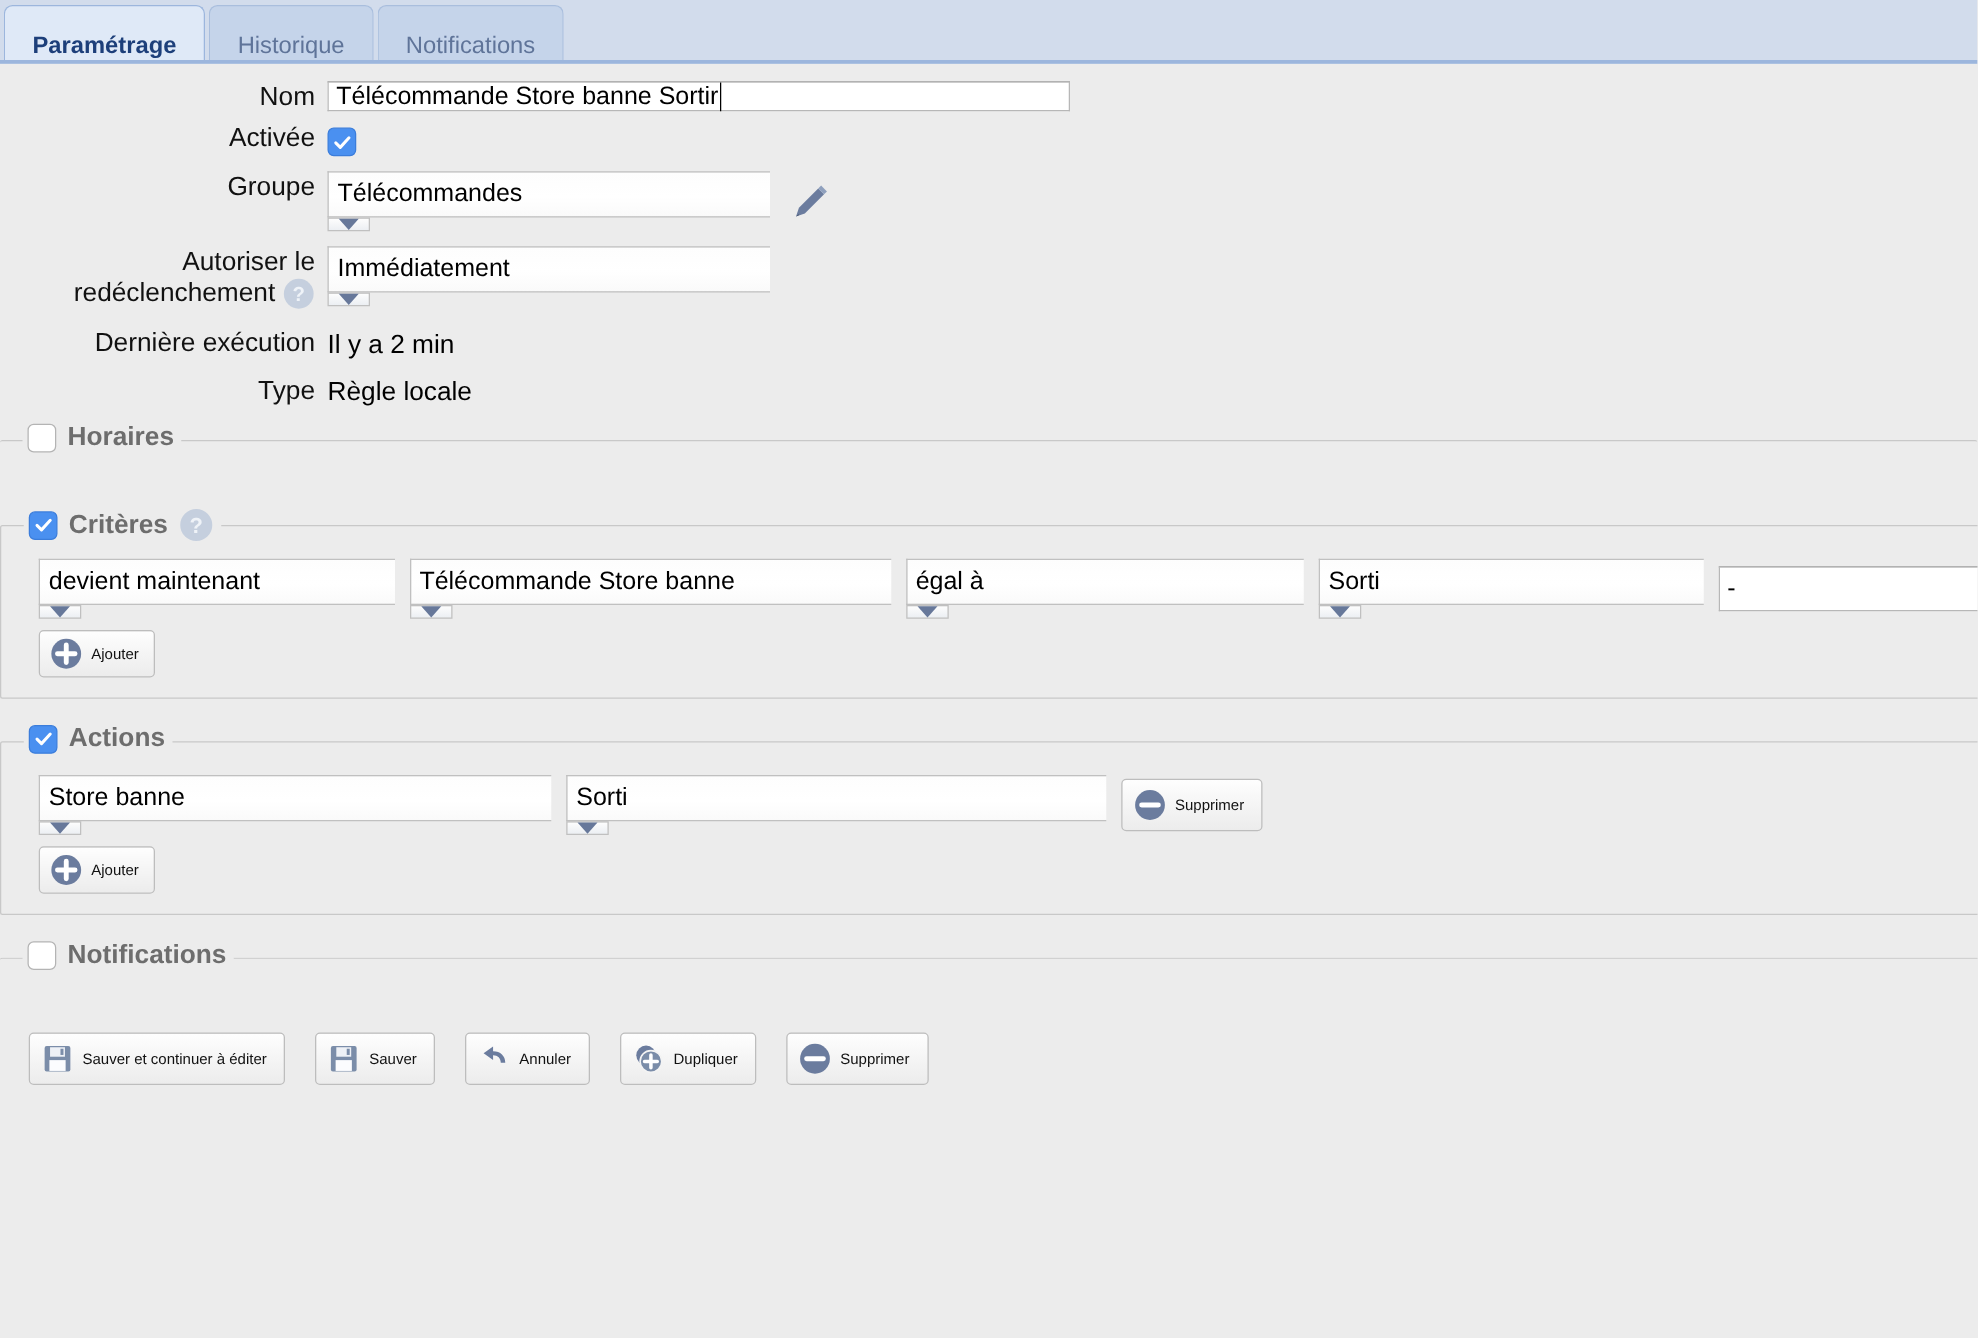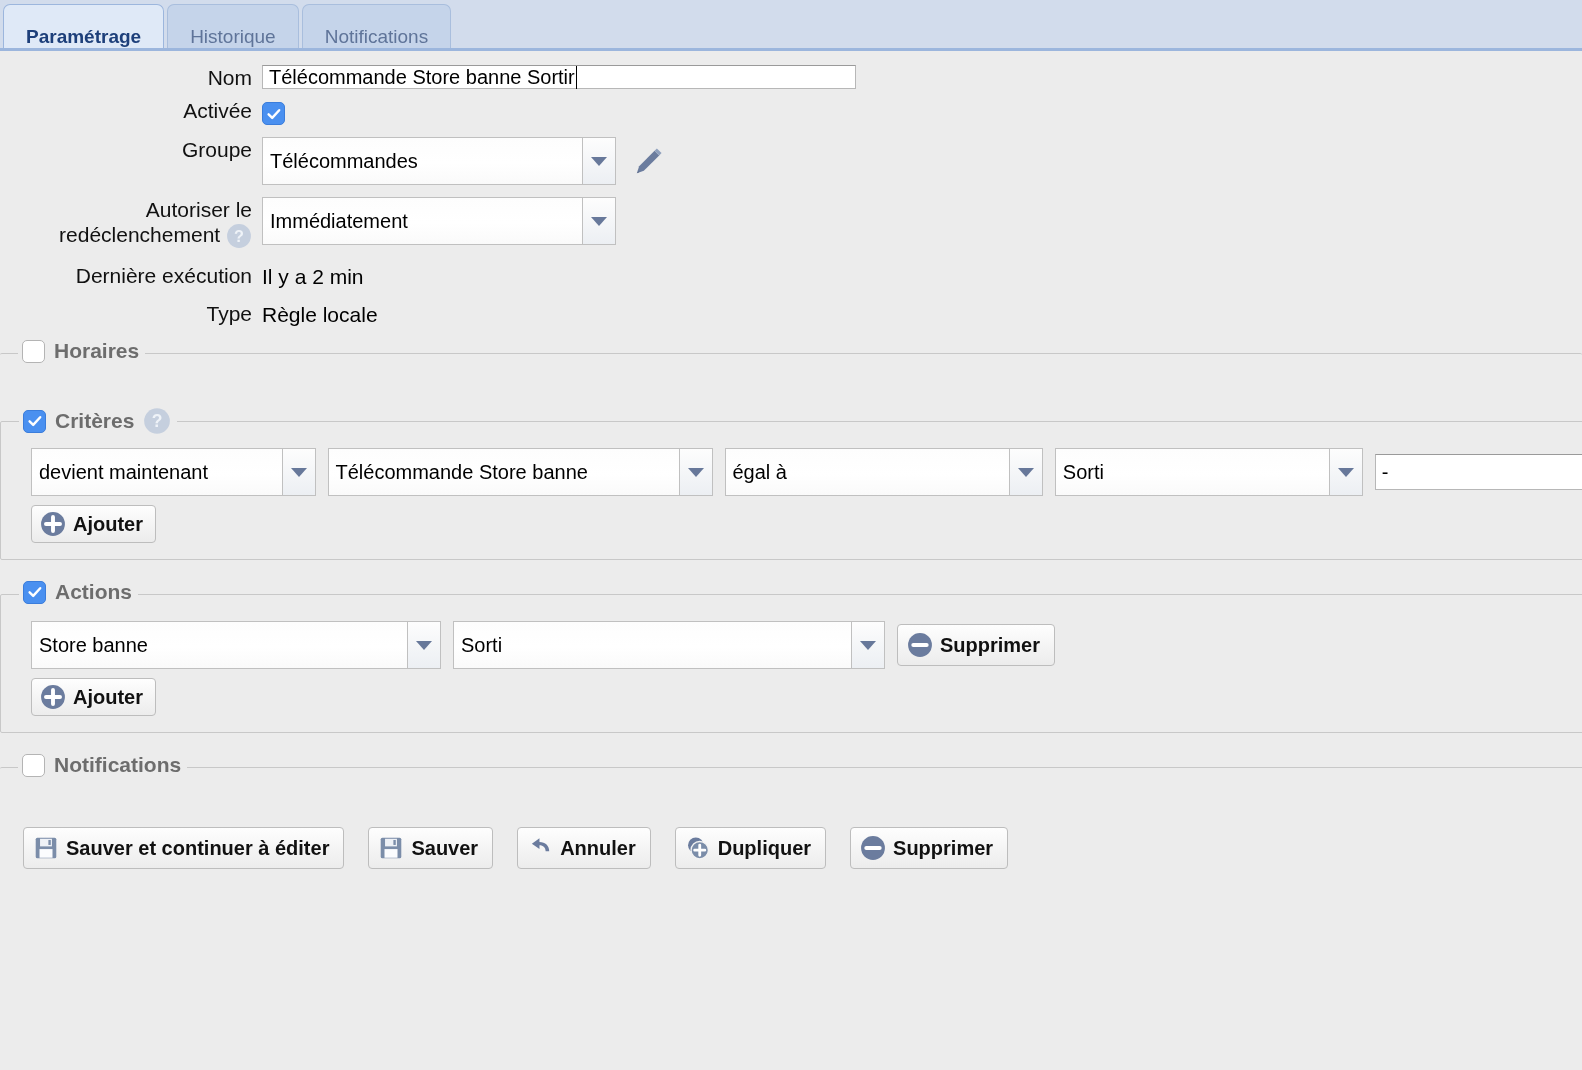--- a/index.html
+++ b/index.html
@@ -102,20 +102,21 @@
     margin-left: 1px;
   }
 
   
   .select {
     display: inline-flex;
     height: 48px;
     box-sizing: border-box;
     cursor: pointer;
     vertical-align: top;
+    flex-direction: column;
   }
   .select .field {
     flex: 1;
     background: linear-gradient(#fdfdfd, #ffffff 55%, #fafafa);
     border: 1px solid #c0c0c0;
     border-right: none;
     box-sizing: border-box;
     display: flex;
     align-items: center;
     padding: 0 7px;
@@ -201,26 +202,25 @@
   .btn {
     display: inline-flex;
     align-items: center;
     gap: 7px;
     height: 38px;
     box-sizing: border-box;
     padding: 0 12px 0 8px;
     background: linear-gradient(#fefefe, #f3f3f3 60%, #ececec);
     border: 1px solid #bdbdbd;
     border-radius: 4px;
-    font-size: 20px;
+    font-size: 12px;
     color: #111;
     cursor: pointer;
     white-space: nowrap;
     font-family: "Liberation Sans", sans-serif;
-    font-weight: bold;
   }
   .btn.tall { height: 42px; padding: 0 14px 0 9px; }
 
   .rowline {
     display: flex;
     align-items: center;
     gap: 11px;
     margin-bottom: 9px;
   }
 

